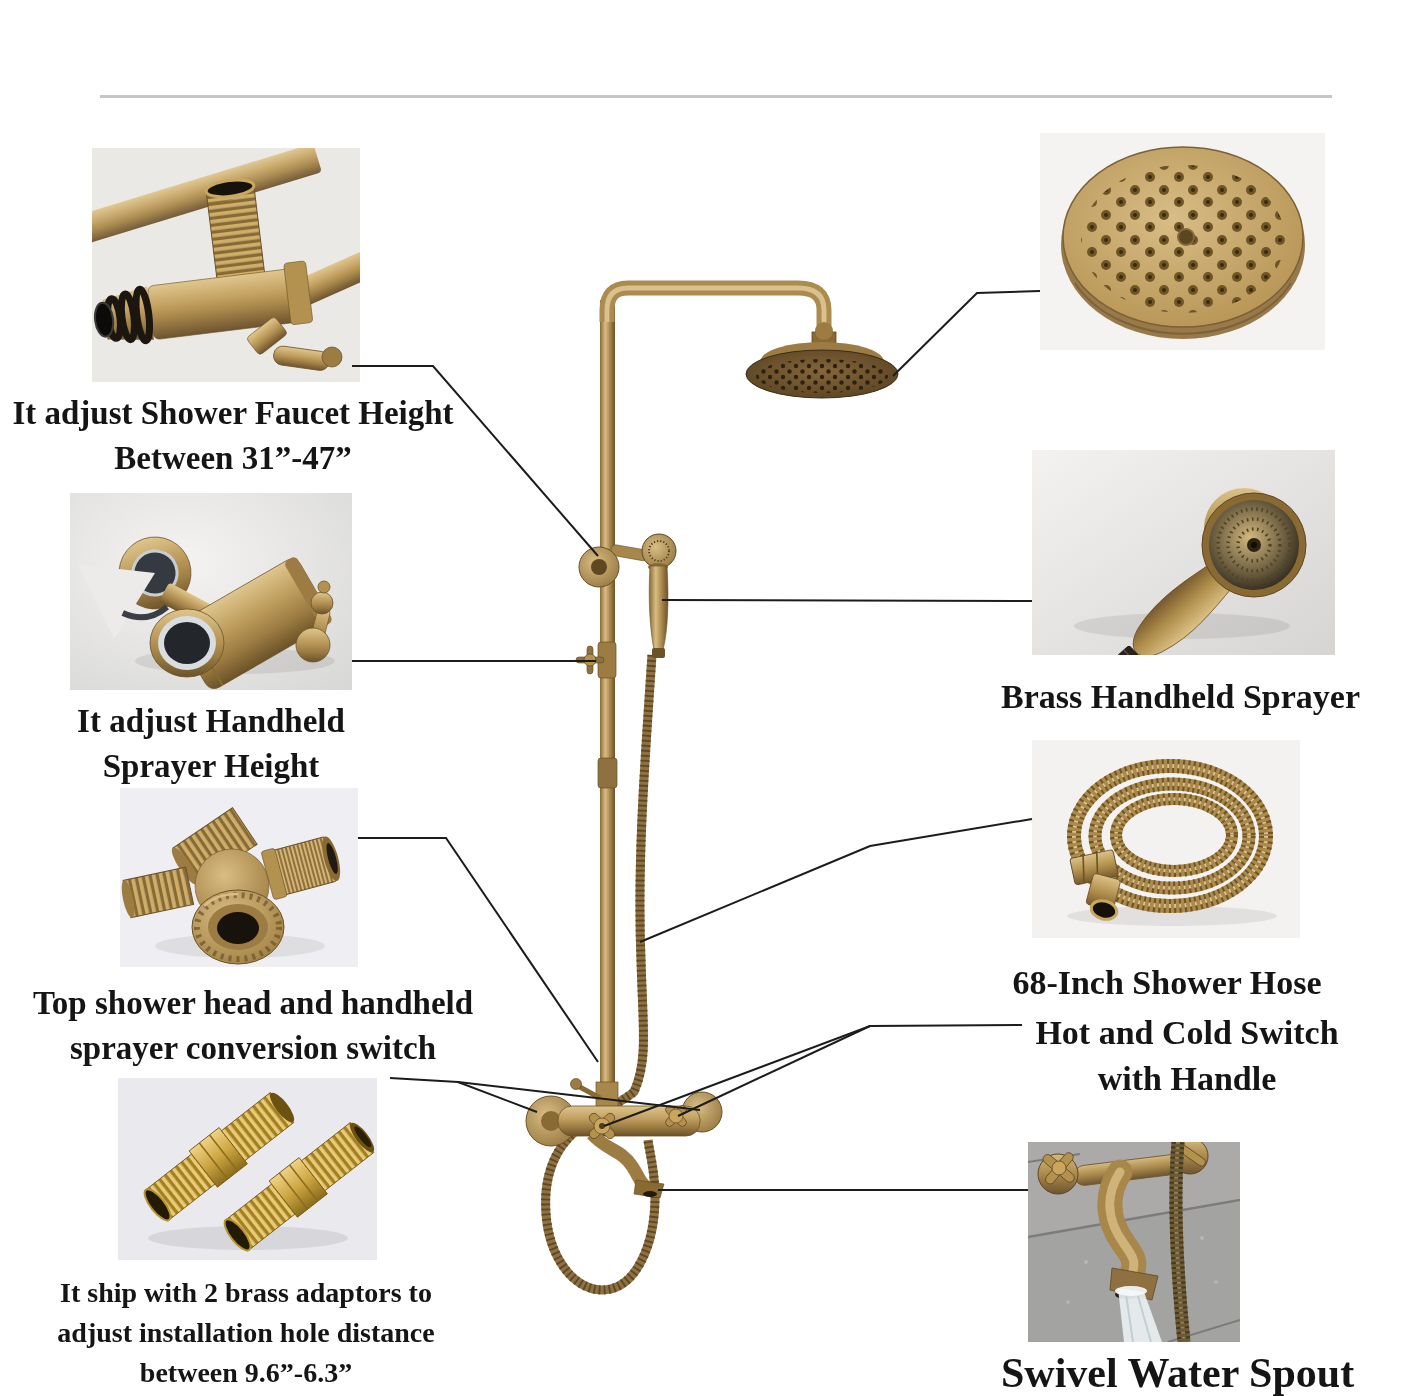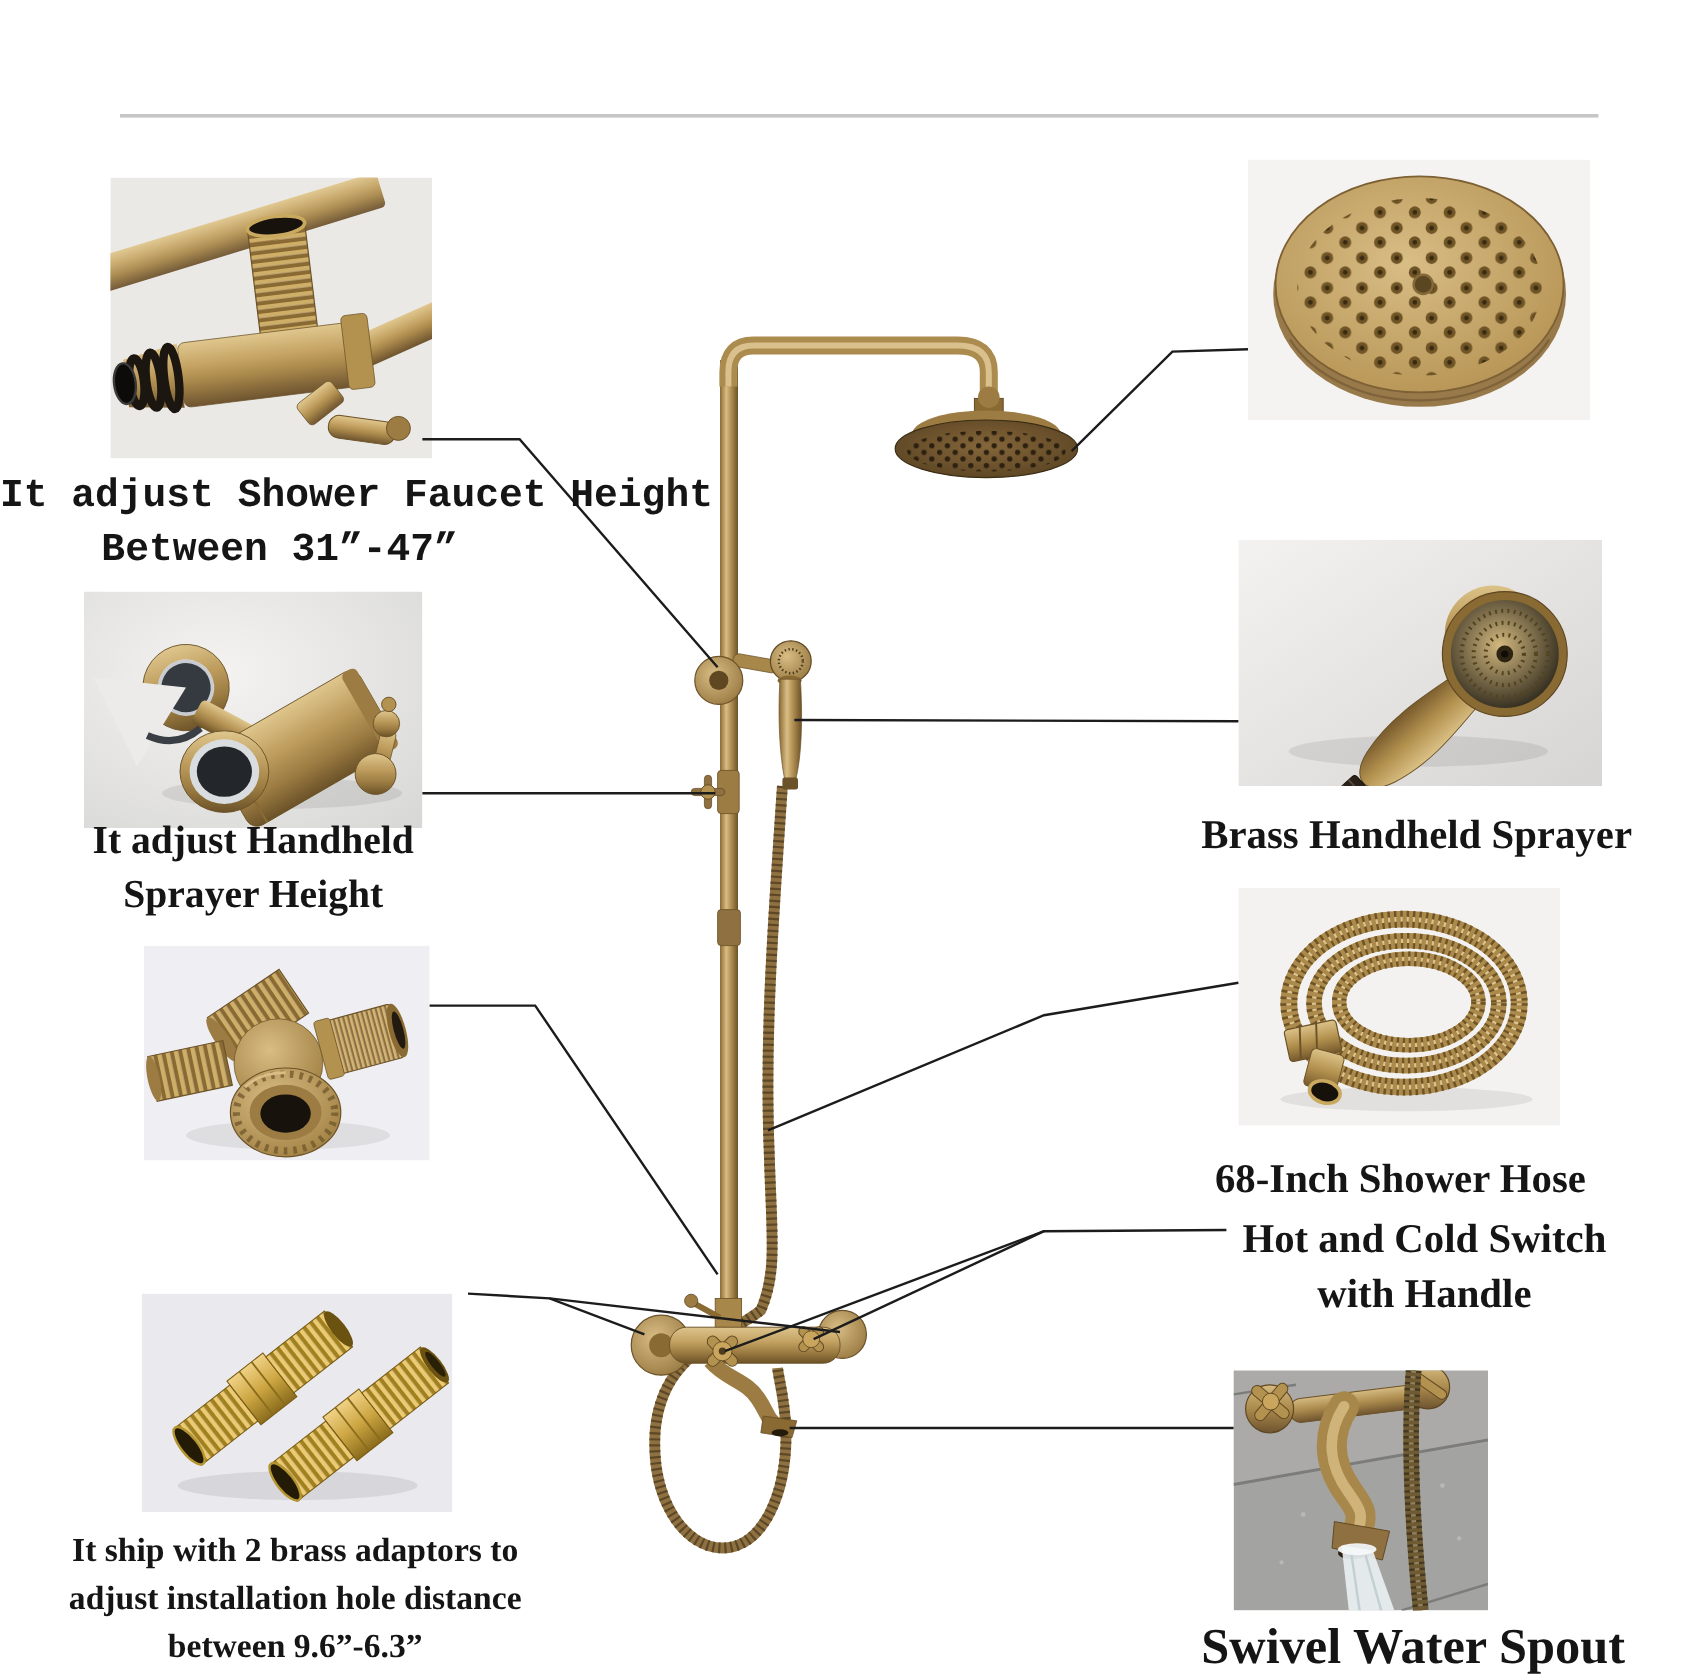--- a/index.html
+++ b/index.html
@@ -7,22 +7,22 @@
     position:relative;width:1420px;height:1396px;background:#ffffff;overflow:hidden;
     font-family:"Liberation Serif","DejaVu Serif",serif;
   }
   .divider{position:absolute;left:100px;top:95px;width:1232px;height:3px;background:#c6c6c6;}
   .photo{position:absolute;}
   .photo svg{display:block;width:100%;height:100%;}
   .overlay{position:absolute;left:0;top:0;}
   .cap{position:absolute;text-align:center;font-weight:700;color:#151515;font-size:33px;line-height:45px;}
   .cap div{white-space:nowrap;}
   .cap.tight{font-size:28px;line-height:40px;}
-  #cap-faucet-height{left:0px;top:391px;width:466px;font-family:Liberation Mono, monospace;}
-  #cap-holder{left:21px;top:679px;width:380px;}
+  #cap-faucet-height{left:0px;top:391px;width:466px;}
+  #cap-holder{left:21px;top:699px;width:380px;}
   #cap-switch{left:7px;top:981px;width:492px;}
   #cap-adaptors{left:5px;top:1273px;width:482px;}
   #cap-shower-head{left:980px;top:369px;width:440px;font-size:34px;}
   #cap-sprayer{left:998px;top:674px;width:362px;font-size:34px;text-align:right;}
   #cap-hose{left:1002px;top:960px;width:330px;font-size:34px;}
   #cap-hotcold{left:1026px;top:1010px;width:322px;font-size:34px;line-height:46px;}
   #cap-spout{left:1001px;top:1351px;width:302px;font-size:42px;}
 </style>
 </head>
 <body>
@@ -432,20 +432,24 @@
   <div class="cap" id="cap-faucet-height">
     <div>It adjust Shower Faucet Height</div>
     <div>Between 31”-47”</div>
   </div>
 
   <div class="cap" id="cap-holder">
     <div>It adjust Handheld</div>
     <div>Sprayer Height</div>
   </div>
 
+  <div class="cap" id="cap-switch">
+    <div>Top shower head and handheld</div>
+    <div>sprayer conversion switch</div>
+  </div>
 
   <div class="cap tight" id="cap-adaptors">
     <div>It ship with 2 brass adaptors to</div>
     <div>adjust installation hole distance</div>
     <div>between 9.6”-6.3”</div>
   </div>
 
 
   <div class="cap" id="cap-sprayer">
     <div>Brass Handheld Sprayer</div>

